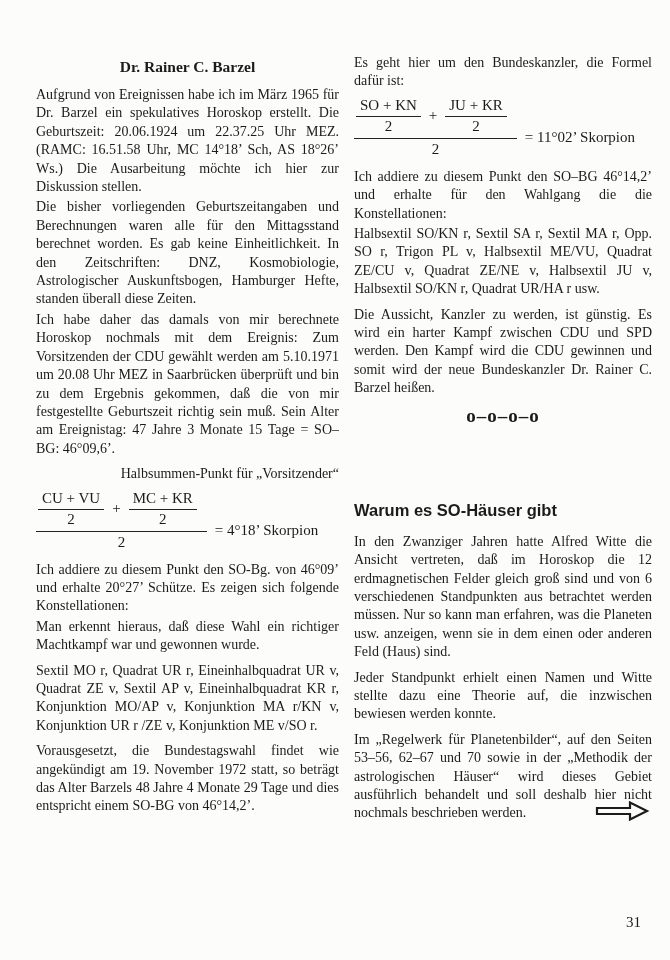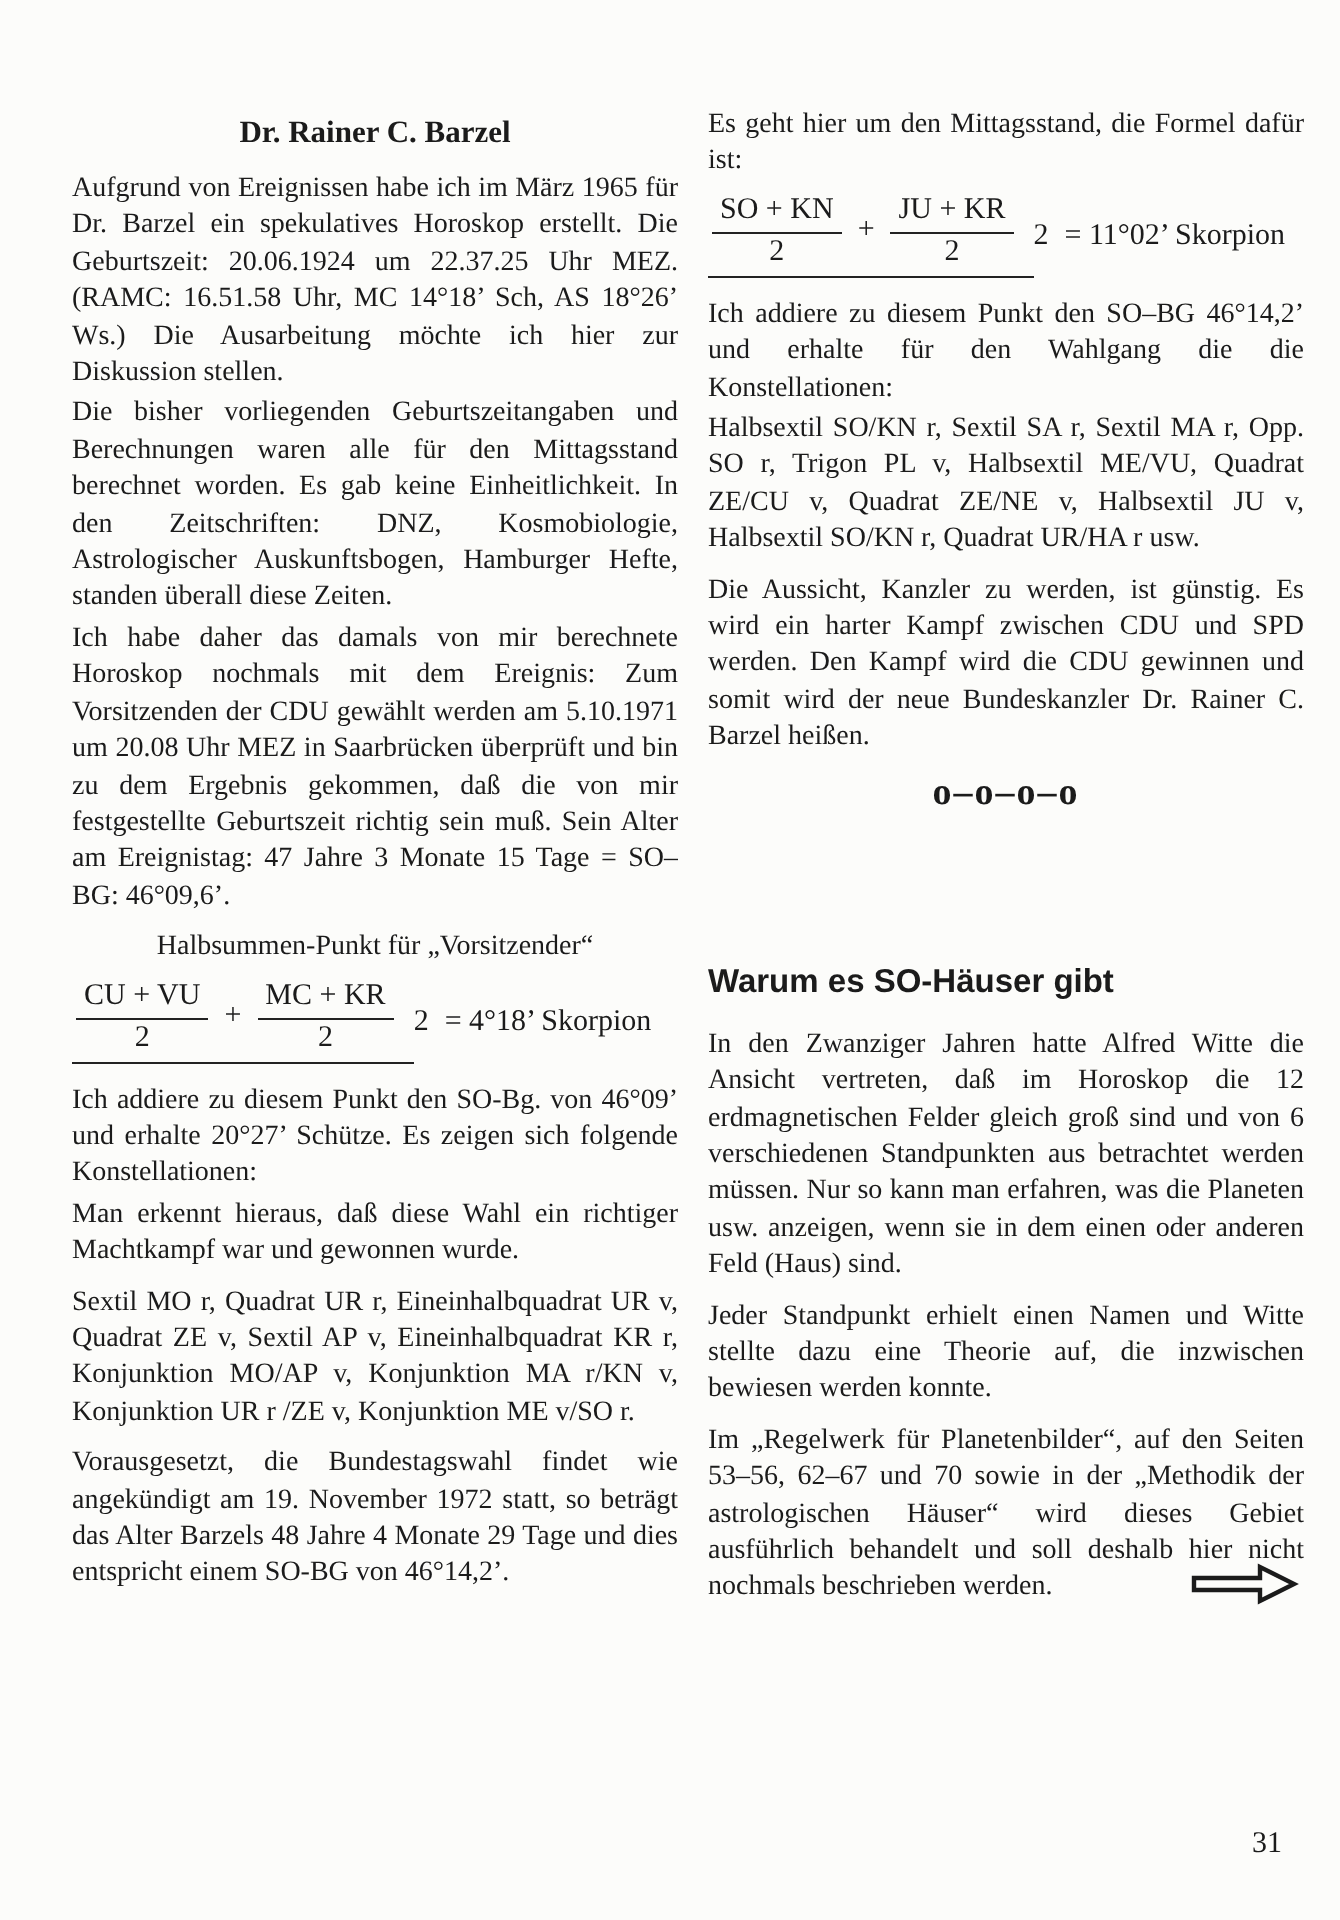--- a/index.html
+++ b/index.html
@@ -30,29 +30,29 @@
     font-size:15.5px; font-weight:bold;
     text-align:center;
     margin:0 0 10px;
   }
   .heading-sans {
     font-family:"Liberation Sans", sans-serif;
     font-size:16.5px; font-weight:bold;
     text-align:left;
     margin:74px 0 13px;
   }
-  .halfsum-label { margin:4px 0 2px; text-align:center; }
+  .halfsum-label { margin:4px 0 2px; text-align:right; }
 
   
   .formula {
     display:flex; align-items:flex-end;
     margin:6px 0 10px;
     font-size:15px; line-height:17px;
   }
-  .outer-frac { display:inline-flex; flex-direction:row; align-items:center; }
+  .outer-frac { display:inline-flex; flex-direction:column; align-items:center; }
   .outer-num {
     display:flex; align-items:center; gap:8px;
     padding:0 10px 3px 2px;
     border-bottom:1.6px solid #222;
   }
   .frac { display:inline-flex; flex-direction:column; align-items:center; }
   .frac-n { padding:0 4px 2px; border-bottom:1.6px solid #222; }
   .frac-d { padding-top:1px; }
   .outer-den { padding-top:2px; }
   .formula-result { margin:0 0 12px 8px; white-space:nowrap; }
@@ -106,21 +106,21 @@
       <div class="formula-result">= 4°18’ Skorpion</div>
     </div>
 
     <p class="tight">Ich addiere zu diesem Punkt den SO-Bg. von 46°09’ und erhalte 20°27’ Schütze. Es zeigen sich folgende Konstellationen:</p>
     <p>Man erkennt hieraus, daß diese Wahl ein richtiger Machtkampf war und gewonnen wurde.</p>
     <p>Sextil MO r, Quadrat UR r, Eineinhalbquadrat UR v, Quadrat ZE v, Sextil AP v, Eineinhalbquadrat KR r, Konjunktion MO/AP v, Konjunktion MA r/KN v, Konjunktion UR r /ZE v, Konjunktion ME v/SO r.</p>
     <p>Vorausgesetzt, die Bundestagswahl findet wie angekündigt am 19. November 1972 statt, so beträgt das Alter Barzels 48 Jahre 4 Monate 29 Tage und dies entspricht einem SO-BG von 46°14,2’.</p>
   </div>
 
   <div class="col col-right">
-    <p class="tight">Es geht hier um den Mittagsstand, die Formel dafür ist:</p>
+    <p class="tight">Es geht hier um den Bundeskanzler, die Formel dafür ist:</p>
 
     <div class="formula">
       <div class="outer-frac">
         <div class="outer-num">
           <span class="frac">
             <span class="frac-n">SO + KN</span>
             <span class="frac-d">2</span>
           </span>
           <span>+</span>
           <span class="frac">

